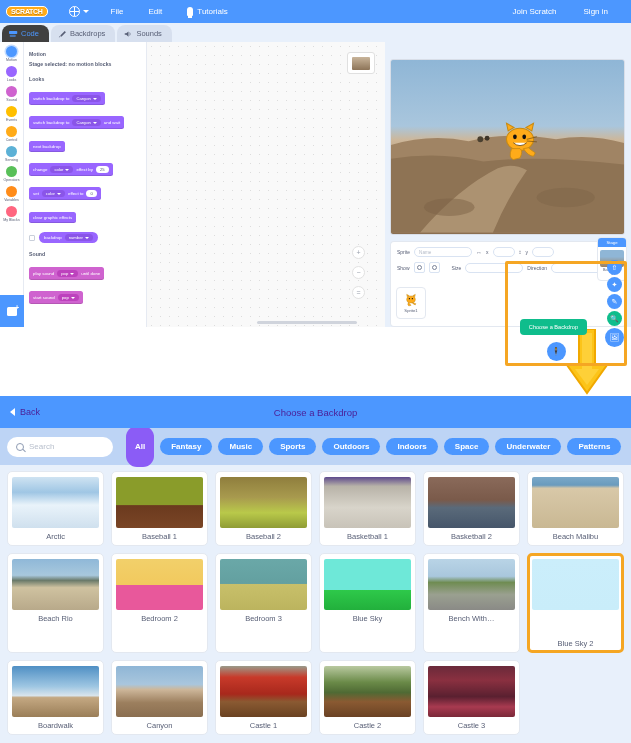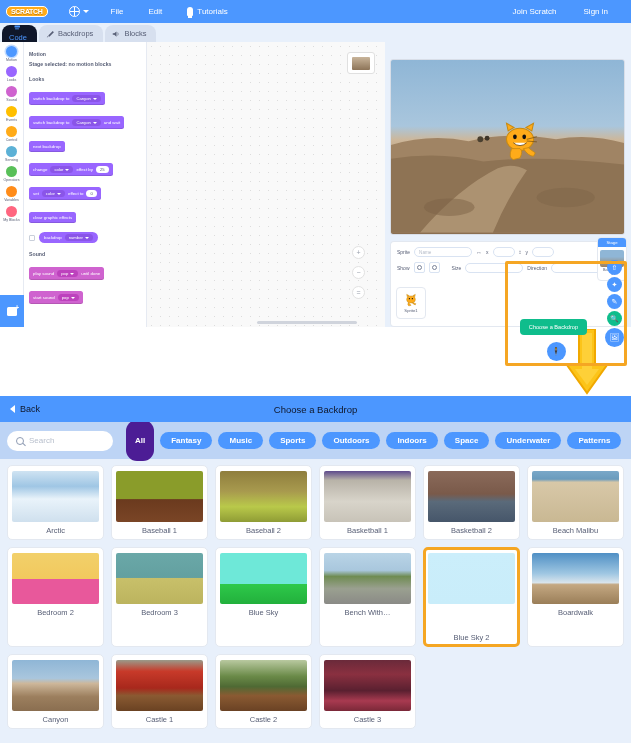--- a/index.html
+++ b/index.html
@@ -61,21 +61,21 @@
     display: flex; align-items: flex-end; padding-left: 2px;
     position: relative;
   }
   .tab {
     display:flex; align-items:center; gap:3px;
     height: 17px; padding: 0 10px 0 7px;
     border-radius: 8px 8px 0 0;
     font-size: 7.5px; color: #575e75;
     background: #d7e0ef; margin-right: 2px;
   }
-  .tab.active { background: #0f172a; color:#4c97ff;flex-direction:column; }
+  .tab.active { background: #404040; color:#4c97ff; }
   .tab-ic { width: 9px; height: 8px; display:inline-block; }
 
   .stage-controls {
     position:absolute; left: 392px; top: 28px;
     display:flex; gap:8px; align-items:center;
   }
   .flag { width:10px; height:11px; position:relative; }
   .stop { width:9px; height:9px; border-radius:50%; background:#ec5f5a; }
 
   .view-btns {
@@ -241,41 +241,41 @@
   
   .arrow-area { height: 72px; background:#fff; position:relative; }
   .arrow {
     position:absolute; right: 20px; top: 2px;
     width: 48px; height: 66px;
   }
 
   
   .lib { position:absolute; left:0; top:396px; width:631px; height:347px; background:#e8f0fb; }
   .lib-head {
-    height:26px; background:#4c97ff; color:#0f172a;
+    height:32px; background:#4c97ff; color:#4c1d95;
     display:flex; align-items:center; position:relative;
   }
   .lib-back { display:flex;align-items:center;gap:5px;padding-left:10px;font-size:9px; }
   .arrow-left{width:0;height:0;border-top:4px solid transparent;border-bottom:4px solid transparent;border-right:5.5px solid #fff;}
   .lib-title { position:absolute;left:0;right:0;text-align:center;font-size:9.5px; }
   .lib-filters {
     height:37px; background:#bdd4f5; display:flex; align-items:center; gap:6px; padding:0 7px;
   }
   .search {
     width:106px;height:20px;background:#fff;border-radius:10px;
     display:flex;align-items:center;gap:5px;padding:0 9px;
     font-size:8px;color:#b9c0cd; margin-right:7px;
   }
   .mag { width:8px;height:8px;border:1.3px solid #8f9cb3;border-radius:50%;position:relative;flex:none;}
   .mag:after{content:'';position:absolute;right:-3px;bottom:-2px;width:4px;height:1.3px;background:#8f9cb3;transform:rotate(45deg);}
   .pill {
     background:#4c97ff;color:#fff;border-radius:11px;
     padding:4px 11px;font-size:8px;font-weight:bold;white-space:nowrap;
   }
-  .pill.active { background:#4c1d95; padding:16px 9px; }
+  .pill.active { background:#8b5cf6; padding:16px 9px; }
   .lib-grid {
     padding: 6px 7px; display:grid;
     grid-template-columns: repeat(6, 1fr); gap: 7px 7px;
     overflow:hidden;
   }
   .card {
     background:#fff;border:1px solid #e3e8f0;border-radius:5px;
     padding:5px 4px 4px; display:flex;flex-direction:column;align-items:center;gap:4px;
   }
   .card.selected { border:3px solid #f5a623; padding:3px 2px 2px;gap:29px; }
@@ -319,21 +319,21 @@
       <path d="M9 1 L3 7 L4.5 8.5 L10.5 2.5 Z" fill="#575e75"></path>
       <path d="M2.5 7.5 L1 9.5 L3.5 8.8 Z" fill="#575e75"></path>
     </svg>
     <span>Backdrops</span>
   </div>
   <div class="tab">
     <svg class="tab-ic" viewBox="0 0 12 10">
       <path d="M1 4 h2 L6 1.5 v7 L3 6 H1 Z" fill="#575e75"></path>
       <path d="M7.5 3 q1.5 2 0 4" stroke="#575e75" stroke-width=".9" fill="none"></path>
     </svg>
-    <span>Blocks</span>
+    <span>Sounds</span>
   </div>
 
   <div class="stage-controls">
     <svg class="flag" viewBox="0 0 10 11">
       <rect x="0.6" y="0" width="1" height="11" fill="#4cbf56"></rect>
       <path d="M1.6 0.8 h7 l-1.6 2 1.6 2 h-7 Z" fill="#4cbf56"></path>
     </svg>
     <div class="stop"></div>
   </div>
 
@@ -612,20 +612,24 @@
       </div>
       <div class="card">
         <div class="thumb" style="background: linear-gradient(rgb(138, 106, 90) 0%, rgb(122, 90, 74) 45%, rgb(90, 106, 122) 60%, rgb(70, 86, 106) 100%);"></div>
         <div class="card-name">Basketball 2</div>
       </div>
       <div class="card">
         <div class="thumb" style="background: linear-gradient(rgb(122, 168, 200) 0%, rgb(106, 155, 189) 16%, rgb(216, 200, 168) 22%, rgb(201, 184, 147) 100%);"></div>
         <div class="card-name">Beach Malibu</div>
       </div>
       <div class="card">
+        <div class="thumb" style="background: linear-gradient(rgb(143, 184, 216) 0%, rgb(168, 200, 221) 32%, rgb(106, 122, 106) 42%, rgb(207, 194, 160) 56%, rgb(184, 169, 138) 100%);"></div>
+        <div class="card-name">Beach Rio</div>
+      </div>
+      <div class="card">
         <div class="thumb" style="background: linear-gradient(rgb(242, 208, 106) 0%, rgb(242, 201, 94) 50%, rgb(232, 88, 155) 51%, rgb(232, 88, 155) 100%);"></div>
         <div class="card-name">Bedroom 2</div>
       </div>
       <div class="card">
         <div class="thumb" style="background: linear-gradient(rgb(106, 168, 168) 0%, rgb(99, 160, 160) 48%, rgb(200, 192, 106) 49%, rgb(188, 180, 94) 100%);"></div>
         <div class="card-name">Bedroom 3</div>
       </div>
       <div class="card">
         <div class="thumb" style="background: linear-gradient(rgb(110, 232, 216) 0%, rgb(110, 232, 216) 60%, rgb(46, 201, 74) 61%, rgb(34, 176, 60) 100%);"></div>
         <div class="card-name">Blue Sky</div>

